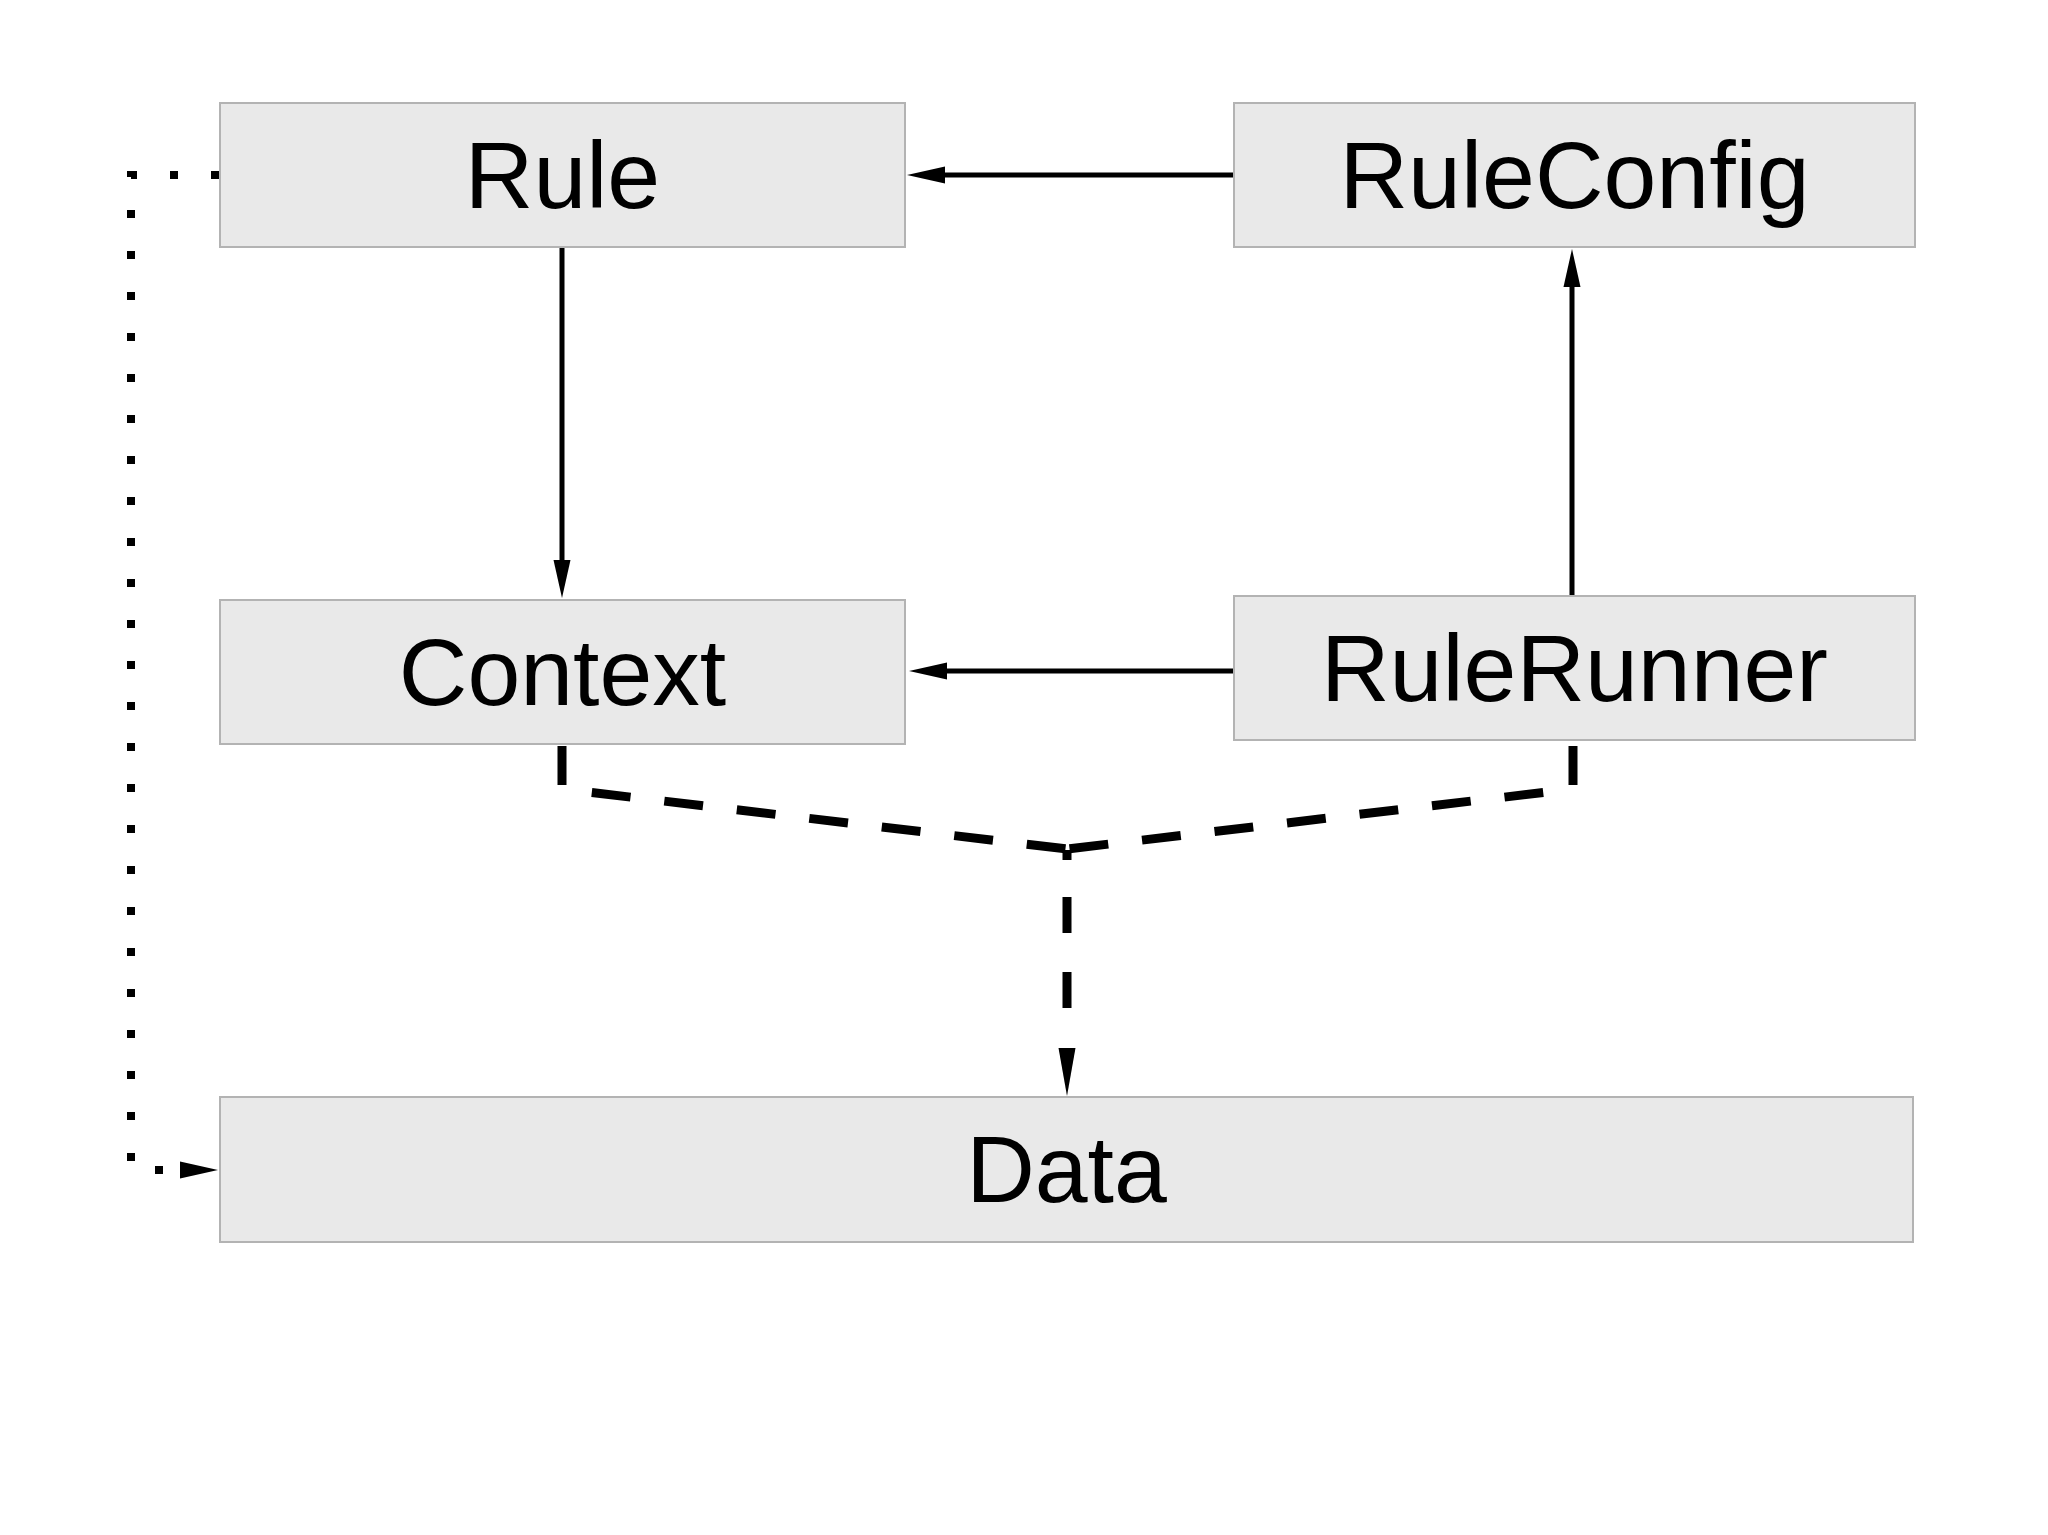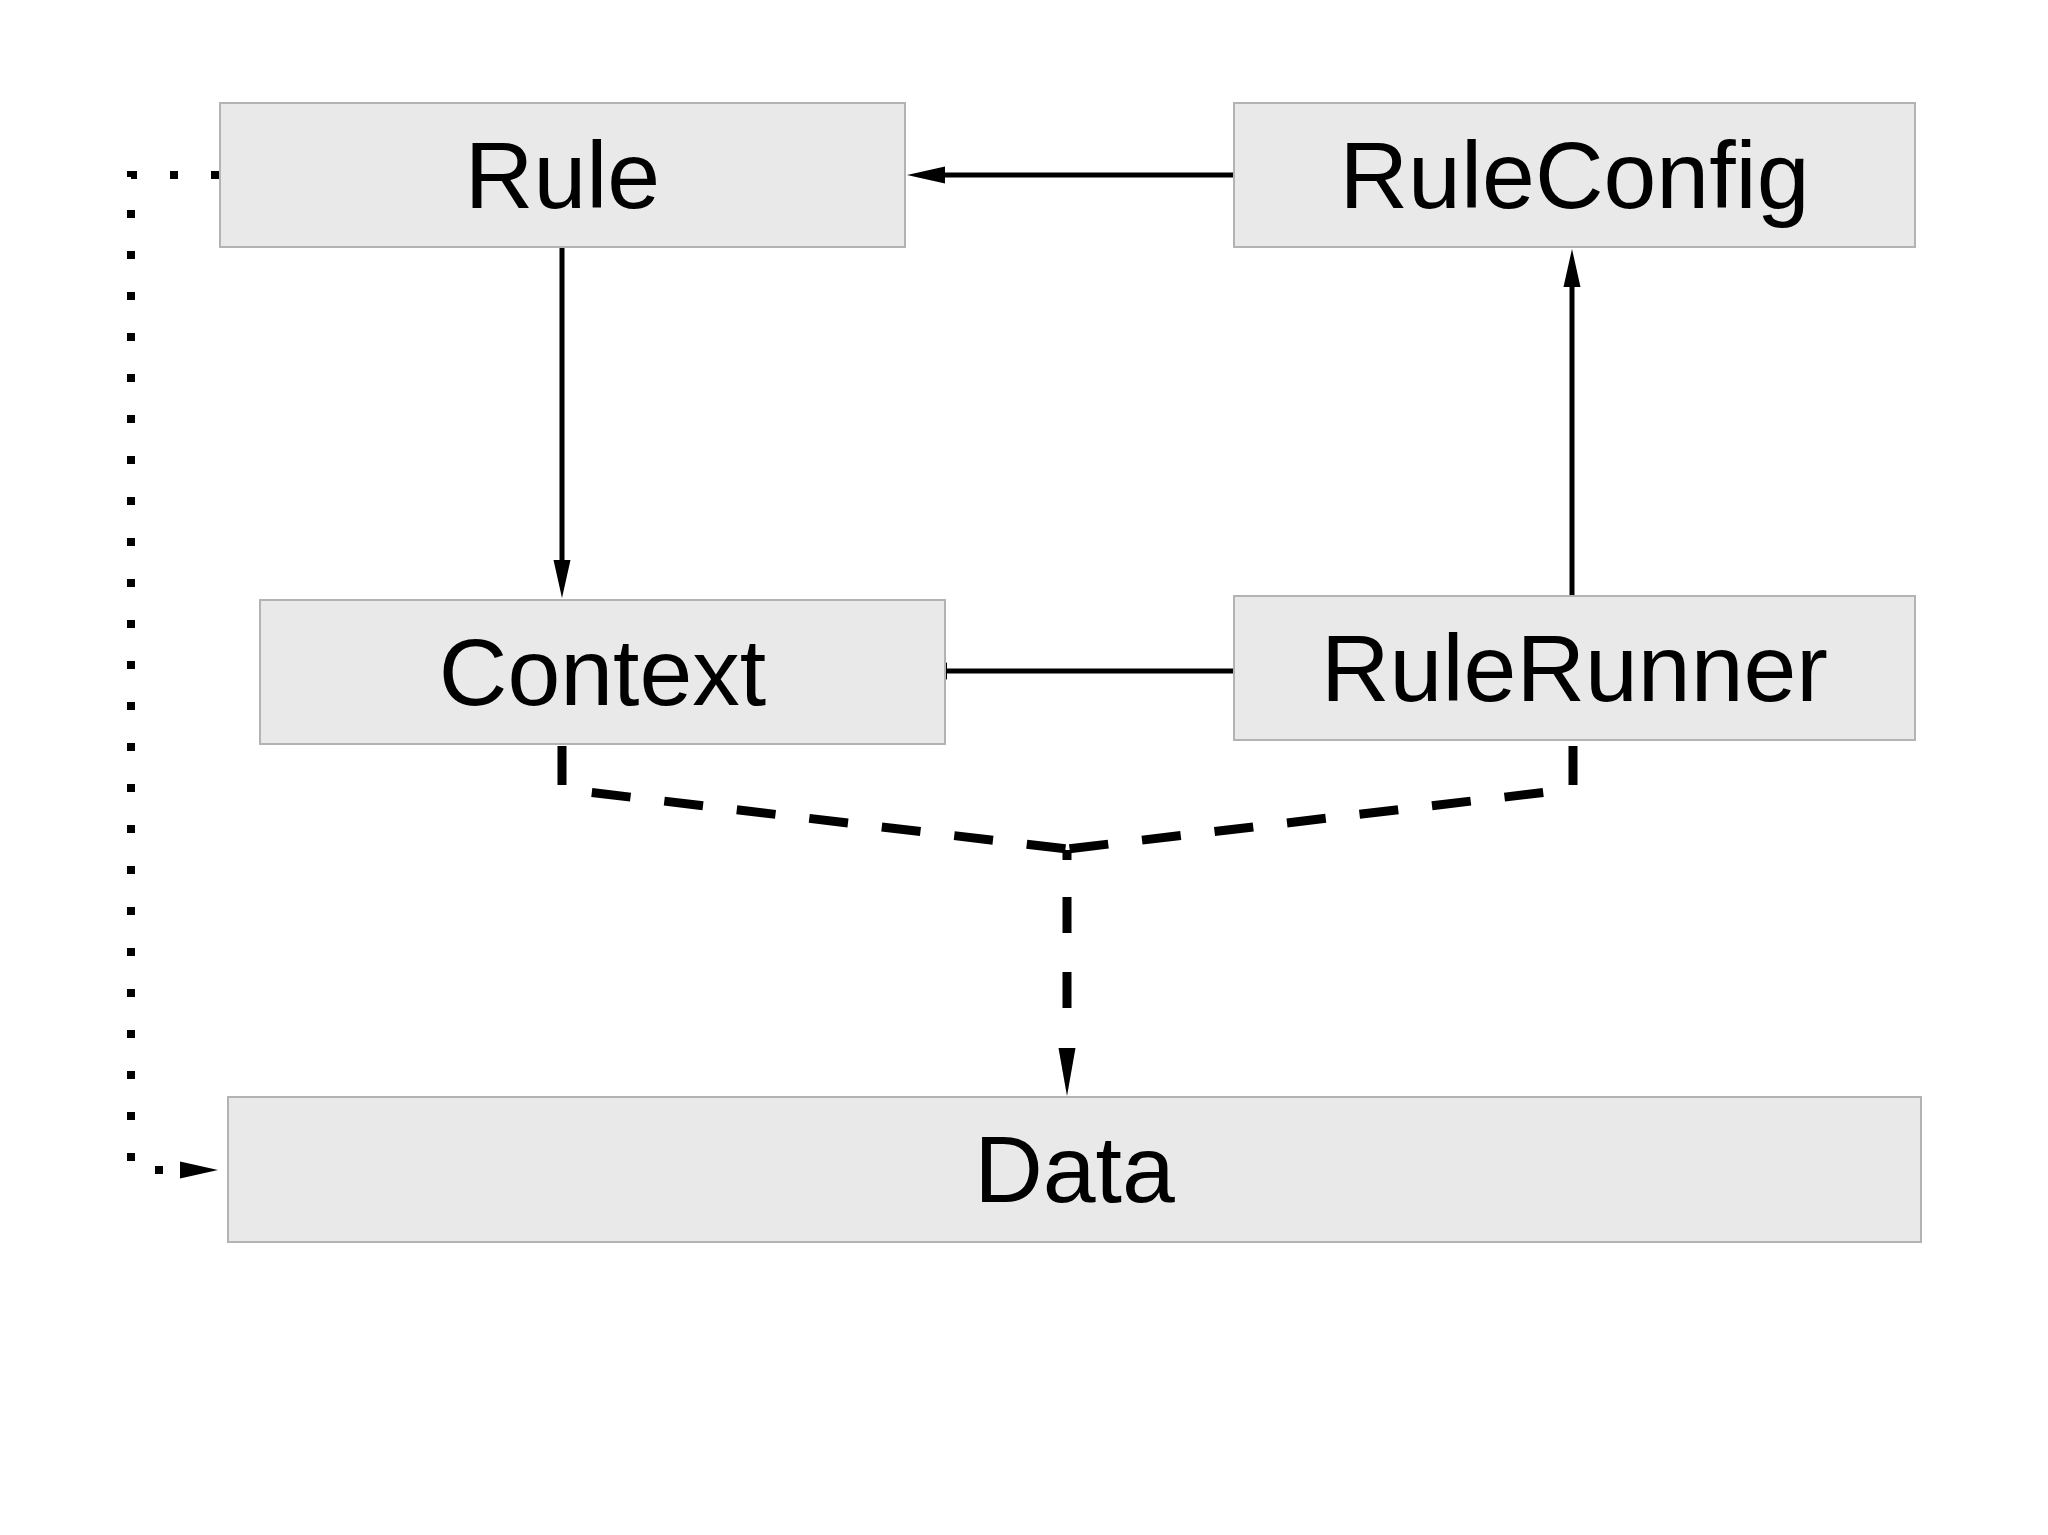--- a/index.html
+++ b/index.html
@@ -23,23 +23,23 @@
     box-sizing:border-box;
     background:var(--node-fill);
     border:2px solid var(--node-border);
     display:flex;align-items:center;justify-content:center;
     font-size:95px;
     color:#000;
     white-space:nowrap;
   }
   .node-rule      {left:219px;top:102px;width:687px;height:146px;}
   .node-ruleconfig{left:1233px;top:102px;width:683px;height:146px;}
-  .node-context   {left:219px;top:599px;width:687px;height:146px;margin-left:40px;}
+  .node-context   {left:219px;top:599px;width:687px;height:146px;}
   .node-rulerunner{left:1233px;top:595px;width:683px;height:146px;}
-  .node-data      {left:219px;top:1096px;width:1695px;height:147px;margin-left:8px;}
+  .node-data      {left:219px;top:1096px;width:1695px;height:147px;}
   .solid-line{stroke:var(--line);stroke-width:5;fill:none;}
   .dashed-line{stroke:var(--line);stroke-width:9;fill:none;}
   .dotted-line{stroke:var(--line);stroke-width:8;fill:none;stroke-dasharray:8 33;}
   .head{fill:var(--line);stroke:none;}
 </style>
 </head>
 <body>
 
 <div class="canvas">
 

